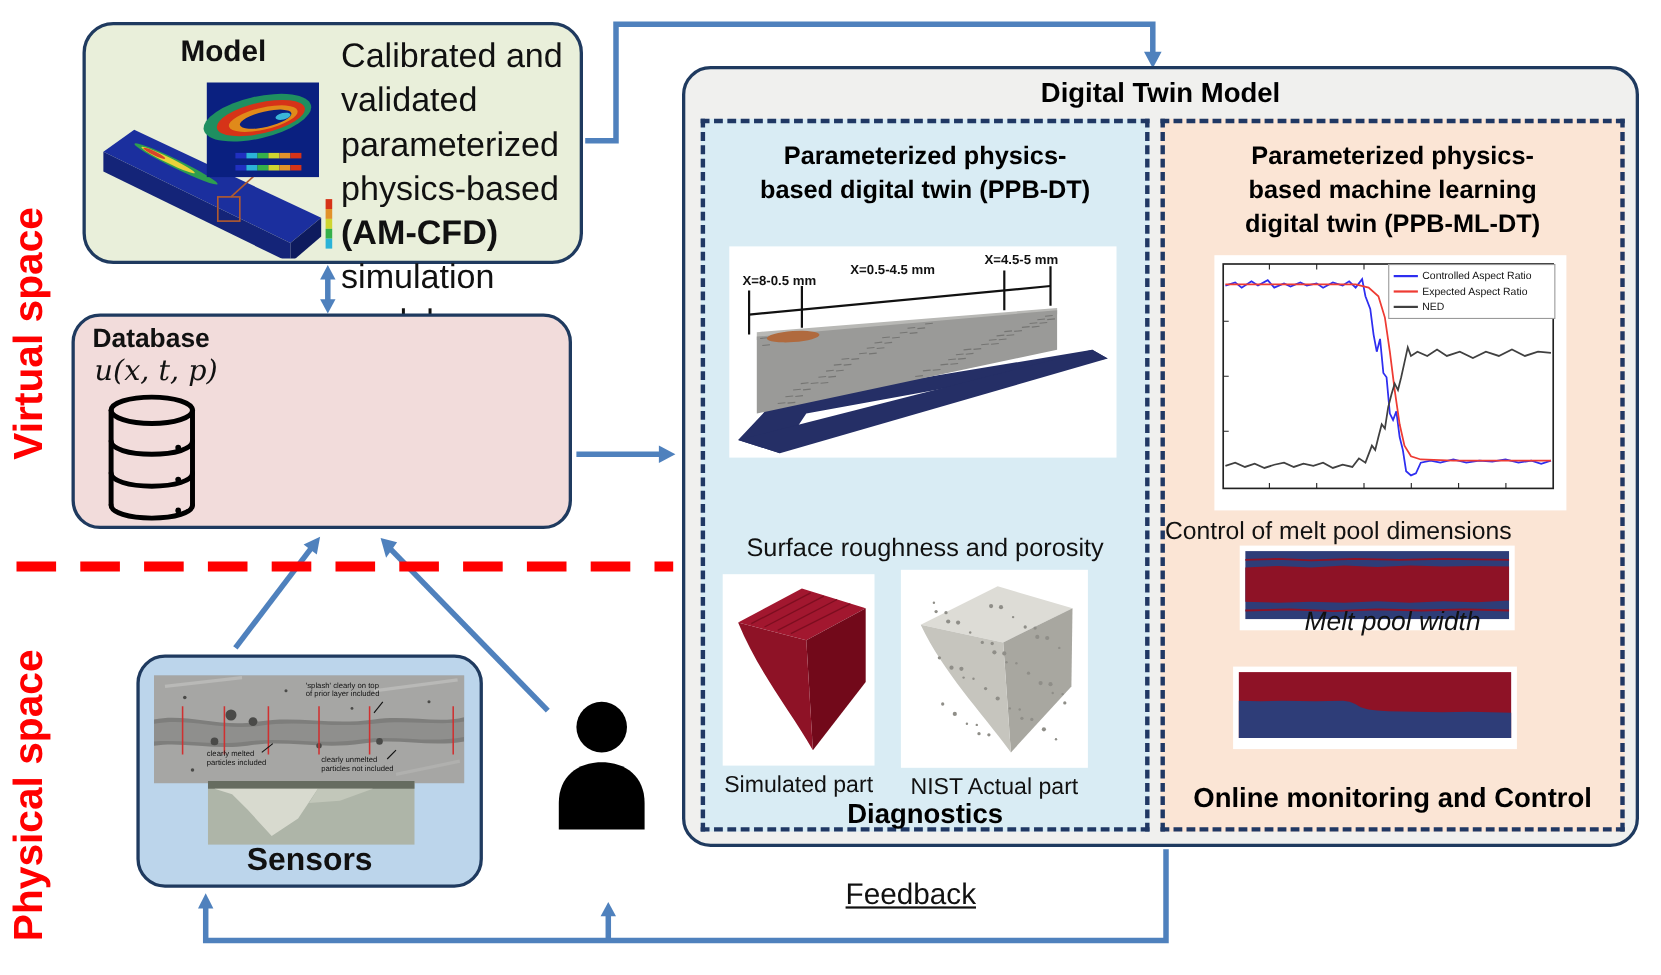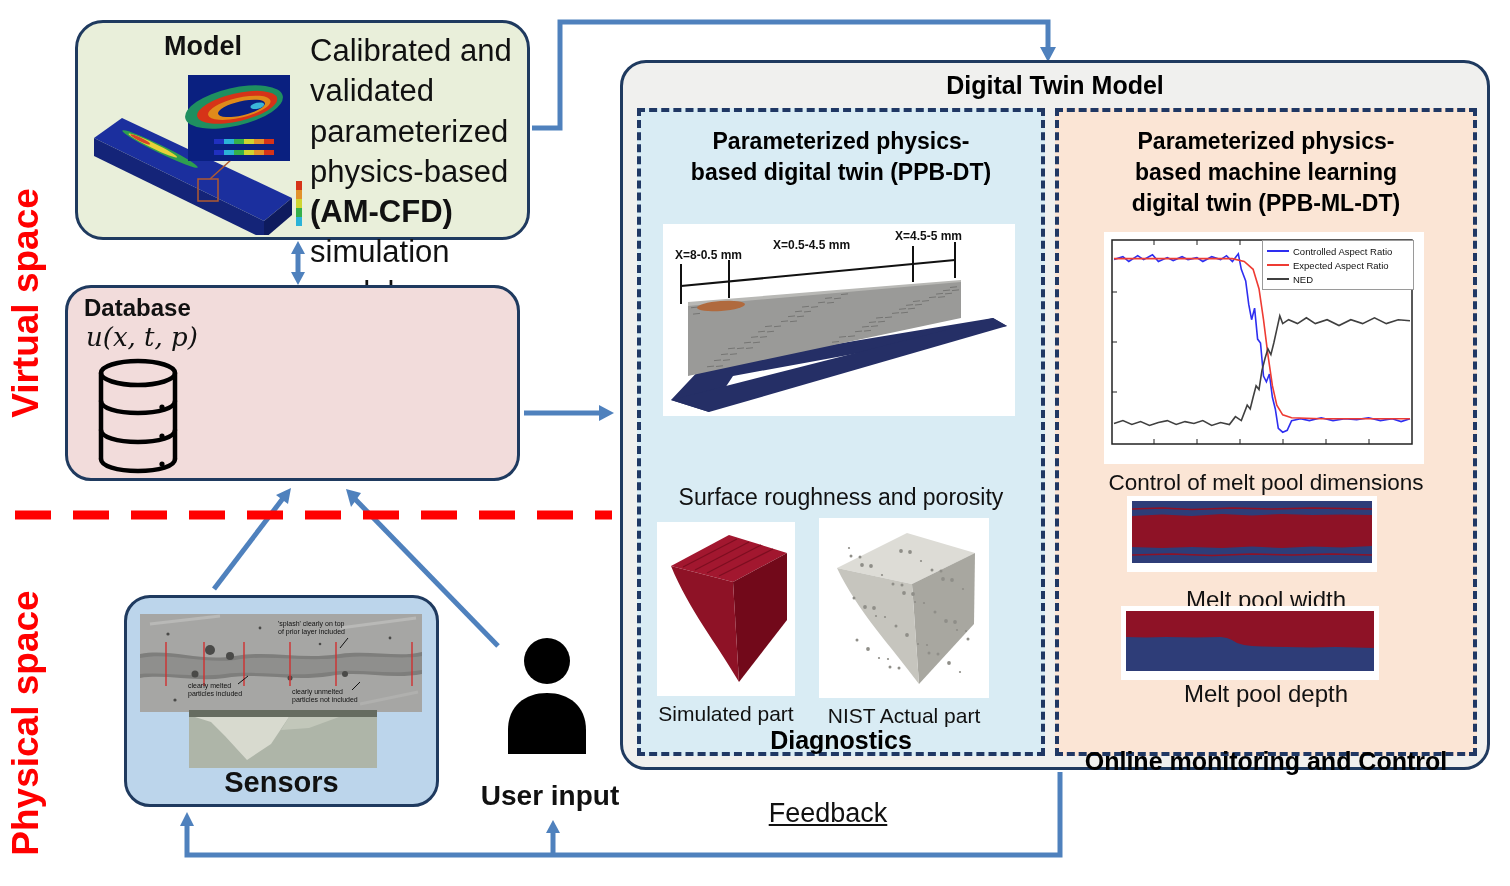--- a/index.html
+++ b/index.html
@@ -50,27 +50,27 @@
   .nist-panel{left:178px;top:406px;width:170px;height:180px;}
   .part-label{position:absolute;font-size:21px;color:#111;text-align:center;}
   .sim-label{left:0px;top:590px;width:170px;}
   .nist-label{left:172px;top:592px;width:182px;}
   .diagnostics{position:absolute;left:0;top:614px;width:100%;text-align:center;font-weight:bold;font-size:25px;color:#000;}
   .chart-panel{position:absolute;left:45px;top:120px;width:320px;height:232px;background:#ffffff;}
   .legend{position:absolute;right:10px;top:8px;width:142px;border:1px solid #9a9a9a;background:#ffffff;padding:3px 4px;}
   .legend-row{display:flex;align-items:center;height:14px;}
   .legend-swatch{width:22px;height:2.5px;margin-right:4px;flex:0 0 auto;}
   .legend-label{font-size:9.5px;color:#111;white-space:nowrap;text-align:center;}
-  .chart-caption{position:absolute;left:0;top:358px;width:100%;text-align:center;font-size:22.5px;color:#111;}
+  .chart-caption{position:absolute;left:0;top:358px;width:100%;font-size:22.5px;color:#111;}
   .melt-frame{position:absolute;background:#ffffff;padding:5px;}
   .width-frame{left:68px;top:384px;}
   .depth-frame{left:62px;top:494px;}
   .melt-label{position:absolute;left:0;width:100%;text-align:center;font-size:24px;color:#111;}
-  .width-label{top:474px;} .depth-label{top:568px;}
-  .ml-footer{position:absolute;left:0;top:600px;width:100%;text-align:center;font-weight:bold;font-size:25px;color:#000;margin-top:35px;}
+  .width-label{top:440px;font-style:italic;} .depth-label{top:568px;}
+  .ml-footer{position:absolute;left:0;top:600px;width:100%;text-align:center;font-weight:bold;font-size:25px;color:#000;}
 </style>
 </head>
 <body>
 
 <div class="canvas">
 
   <svg class="layer" width="1510" height="886">
     <g stroke="#4f81bd" stroke-width="5" fill="none">
       <path d="M532,128 H560 V22 H1048 V48"></path>
       <line x1="298" y1="250" x2="298" y2="276"></line>
@@ -212,21 +212,20 @@
       <path d="M6,7 L100,7 L82,34 L58,50 L36,26 L22,12 Z" fill="#d8dacf"></path>
       <path d="M100,7 L150,7 L120,18 L92,20 Z" fill="#c2c7ba"></path>
     </svg>
     <div class="sensors-title">Sensors</div>
   </div>
 
   <svg class="person" width="92" height="120" viewBox="0 0 92 120">
     <circle cx="45" cy="25" r="23" fill="#000"></circle>
     <path d="M6,118 V94 C6,70 23,57 45,57 C67,57 84,70 84,94 V118 Z" fill="#000"></path>
   </svg>
-  <div class="user-input">User input</div>
   <div class="feedback">Feedback</div>
 
   <div class="box dt-box">
     <div class="dt-title">Digital Twin Model</div>
 
     <div class="inner-dashed ppb-dt">
       <div class="panel-title">Parameterized physics-
 based digital twin (PPB-DT)</div>
       <div class="wall-panel">
         <svg width="352" height="192" viewBox="0 0 352 192" style="position:absolute;left:0;top:0;">
@@ -436,18 +435,17 @@
           <polyline points="0,54 40,53 80,54.5 120,53 160,54 200,53 240,54" fill="none" stroke="#8e1226" stroke-width="1.6"></polyline>
         </svg>
       </div>
       <div class="melt-label width-label">Melt pool width</div>
       <div class="melt-frame depth-frame">
         <svg width="248" height="60" viewBox="0 0 248 60">
           <rect x="0" y="0" width="248" height="60" fill="#8e1226"></rect>
           <path d="M0,26 L20,26.5 L40,26 L70,26.5 L95,26 L101,27 L106,29 L111,32 L118,34 L126,35 L136,35.5 L160,36 L185,36.5 L210,36 L248,37 L248,60 L0,60 Z" fill="#2e3d78"></path>
         </svg>
       </div>
-      <div class="melt-label depth-label">Melt pool depth</div>
       <div class="ml-footer">Online monitoring and Control</div>
     </div>
   </div>
 
 </div>
 
 </body></html>

